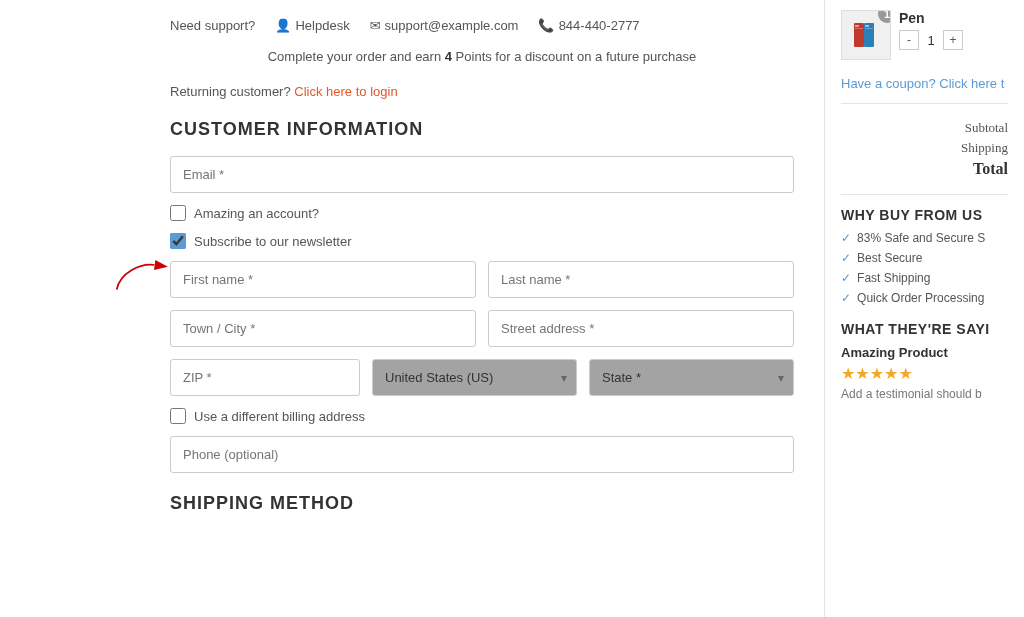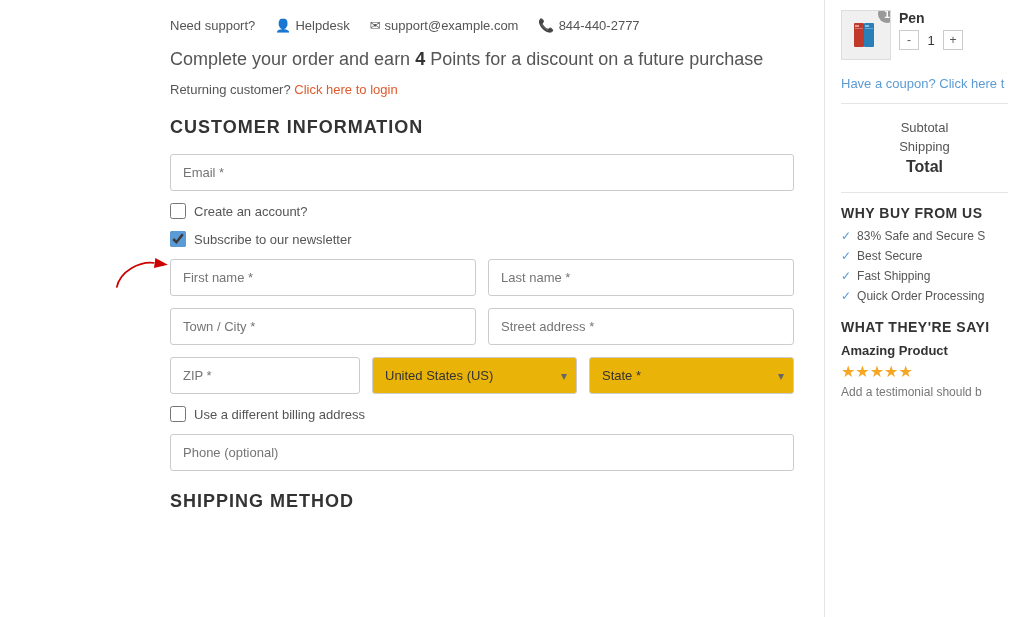--- a/index.html
+++ b/index.html
@@ -8,21 +8,21 @@
     .page-wrapper { display: flex; width: 1024px; min-height: 617px; overflow: hidden; }
 
     
     .main-content { flex: 1; padding: 10px 30px 20px 170px; overflow-y: auto; }
 
     
     .support-bar { display: flex; align-items: center; gap: 20px; margin-bottom: 16px; font-size: 13px; color: #555; padding-top: 8px; }
     .support-bar span { display: flex; align-items: center; gap: 4px; }
 
     
-    .points-banner { font-size: 18px; color: #555; margin-bottom: 12px; }
+    .points-banner { font-size: 13px; color: #555; margin-bottom: 20px; text-align: center; }
     .points-banner strong { font-weight: bold; color: #333; }
     .returning-customer { font-size: 13px; color: #555; margin-bottom: 20px; }
     .returning-customer a { color: #e05a2b; text-decoration: none; }
 
     
     .section-title { font-size: 18px; font-weight: bold; letter-spacing: 1px; color: #333; text-transform: uppercase; margin-bottom: 16px; }
 
     
     .form-group { margin-bottom: 12px; }
     .form-row { display: flex; gap: 12px; margin-bottom: 12px; }
@@ -30,21 +30,21 @@
 
     input[type="text"], input[type="email"], select {
       width: 100%;
       padding: 10px 12px;
       border: 1px solid #ccc;
       border-radius: 3px;
       font-size: 13px;
       color: #999;
       outline: none;
     }
-    select { background: #eab308; color: #333; appearance: none; -webkit-appearance: none; cursor: pointer; padding-right: 28px; }
+    select { background: #a3a3a3; color: #333; appearance: none; -webkit-appearance: none; cursor: pointer; padding-right: 28px; }
     .select-wrapper { position: relative; flex: 1; }
     .select-wrapper::after { content: '▾'; position: absolute; right: 10px; top: 50%; transform: translateY(-50%); pointer-events: none; color: #666; font-size: 12px; }
     .select-wrapper select { color: #333; }
 
     
     .checkbox-row { display: flex; align-items: center; gap: 8px; margin-bottom: 12px; font-size: 13px; color: #555; }
     .checkbox-row input[type="checkbox"] { width: 16px; height: 16px; cursor: pointer; accent-color: #5b9bd5; }
     .checkbox-row input[type="checkbox"]:checked { accent-color: #5b9bd5; }
 
     
@@ -70,21 +70,21 @@
     .cart-item-name { font-size: 14px; font-weight: bold; color: #333; margin-bottom: 4px; }
     .qty-control { display: flex; align-items: center; gap: 4px; font-size: 12px; }
     .qty-btn { width: 20px; height: 20px; border: 1px solid #ccc; background: #fff; cursor: pointer; font-size: 12px; display: flex; align-items: center; justify-content: center; color: #555; }
     .qty-value { font-size: 13px; min-width: 16px; text-align: center; }
 
     
     .coupon-link { font-size: 13px; color: #5b9bd5; text-decoration: none; margin-bottom: 16px; display: block; border-bottom: 1px solid #e5e5e5; padding-bottom: 12px; }
 
     
     .totals-section { border-bottom: 1px solid #e5e5e5; padding-bottom: 12px; margin-bottom: 12px; }
-    .totals-row { display: flex; justify-content: center; font-size: 13px; color: #555; margin-bottom: 4px; }
+    .totals-row { display: flex; justify-content: flex-end; font-size: 13px; color: #555; margin-bottom: 4px; font-family: Liberation Serif, serif; }
     .totals-row.total { font-weight: bold; color: #333; font-size: 16px; }
 
     
     .why-buy-section { margin-bottom: 16px; }
     .why-buy-title { font-size: 14px; font-weight: bold; text-transform: uppercase; letter-spacing: 0.5px; margin-bottom: 8px; color: #333; }
     .why-buy-item { display: flex; align-items: center; gap: 6px; font-size: 12px; color: #555; margin-bottom: 6px; }
     .checkmark { color: #5b9bd5; font-size: 12px; }
 
     
     .testimonial-section {}
@@ -128,21 +128,21 @@
     </div>
 
     <div class="section-title">CUSTOMER INFORMATION</div>
 
     <div class="form-group">
       <input type="email" placeholder="Email *" style="">
     </div>
 
     <div class="checkbox-row">
       <input type="checkbox" id="create-account" style="">
-      <label for="create-account">Create an account?</label>
+      <label for="create-account">Amazing an account?</label>
     </div>
 
     <div class="checkbox-row arrow-annotation">
       <input type="checkbox" id="subscribe" checked="" style="">
       <label for="subscribe">Subscribe to our newsletter</label>
 
       <svg class="red-arrow" viewBox="0 0 80 60" xmlns="http://www.w3.org/2000/svg">
         <defs>
           <marker id="arrowhead" markerWidth="8" markerHeight="6" refX="0" refY="3" orient="auto">
             <polygon points="0 0, 8 3, 0 6" fill="#cc0000"></polygon>

